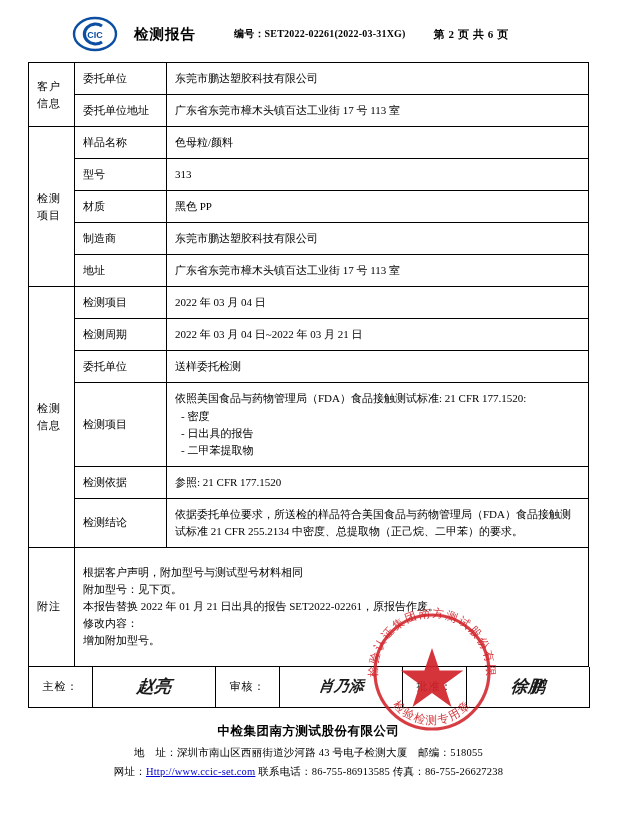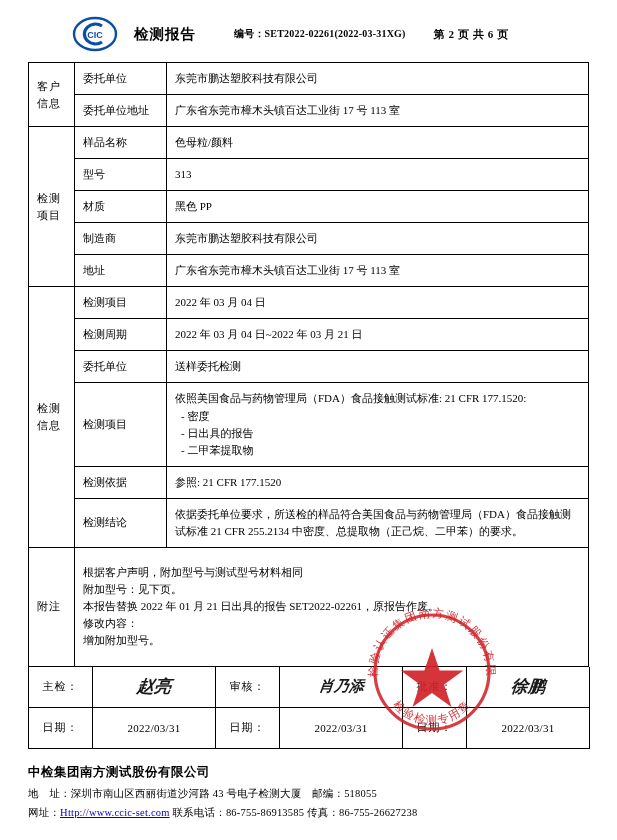--- a/index.html
+++ b/index.html
@@ -150,20 +150,21 @@
     top: 602px;
     width: 140px;
     height: 140px;
     pointer-events: none;
   }
   .stamp svg { display: block; }
 
   
   .footer {
     margin-top: 12px;
+    text-align: center;
     font-size: 10.5px;
     line-height: 1.85;
   }
   .footer .f-company {
     font-size: 12.5px;
     font-weight: bold;
     letter-spacing: 0.5px;
   }
   .footer .f-line { letter-spacing: 0.2px; }
   .footer a, .footer .url {
@@ -301,34 +302,20 @@
           </td>
           <td class="s-lbl">审核：</td>
           <td class="s-val">
             <span class="sign b">肖乃添</span>
           </td>
           <td class="s-lbl">批准：</td>
           <td class="s-val">
             <span class="sign">徐鹏</span>
           </td>
         </tr>
-        <tr>
-          <td class="s-lbl">日期：</td>
-          <td class="s-val">
-            <span class="date-val">2022/03/31</span>
-          </td>
-          <td class="s-lbl">日期：</td>
-          <td class="s-val">
-            <span class="date-val">2022/03/31</span>
-          </td>
-          <td class="s-lbl">日期：</td>
-          <td class="s-val">
-            <span class="date-val">2022/03/31</span>
-          </td>
-        </tr>
       </tbody>
     </table>
   </div>
 
   <div class="stamp">
     <svg width="140" height="140" viewBox="0 0 140 140">
       <defs>
         <path id="arcTop" d="M 70,70 m -55,0 a 55,55 0 1,1 110,0" fill="none"></path>
         <path id="arcBottom" d="M 22,86 a 50,50 0 0,0 96,0" fill="none"></path>
       </defs>

